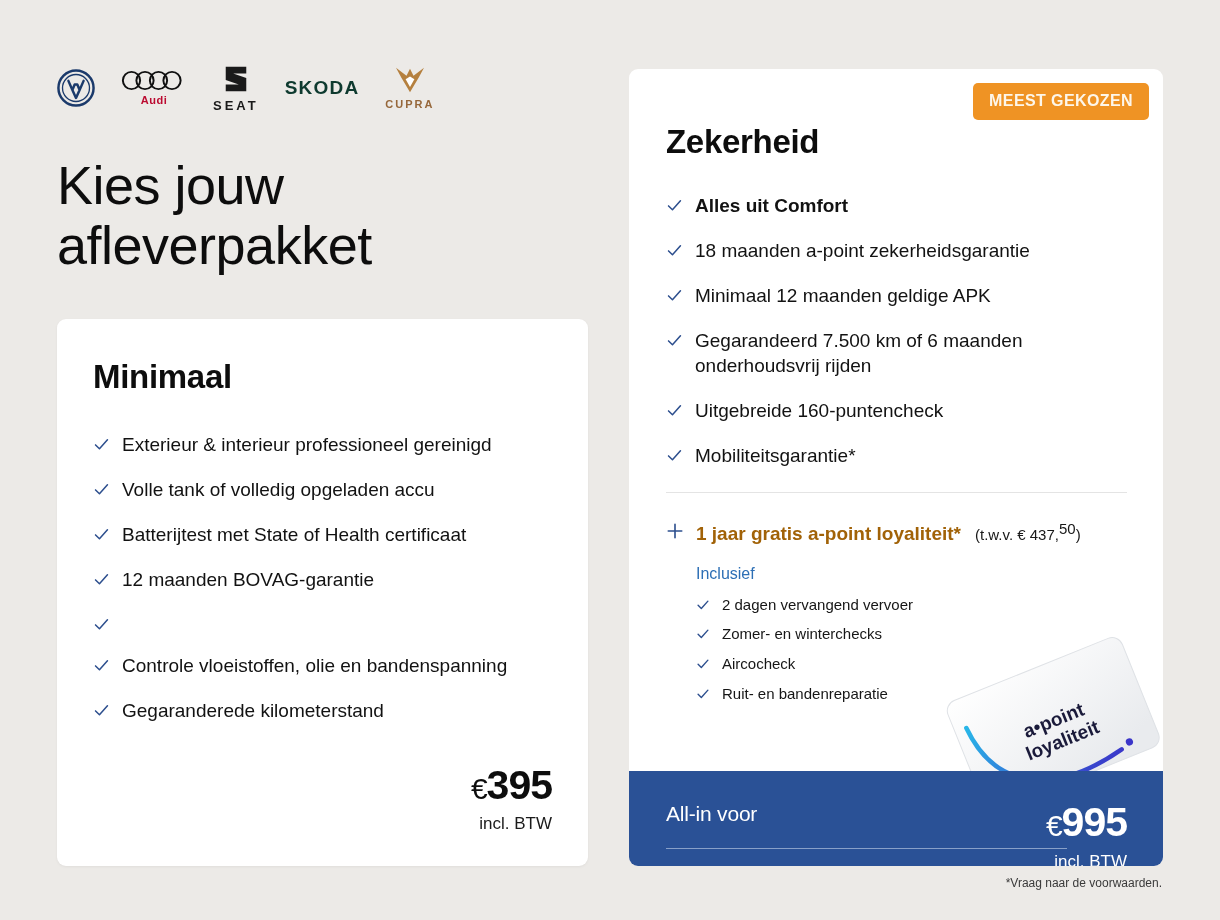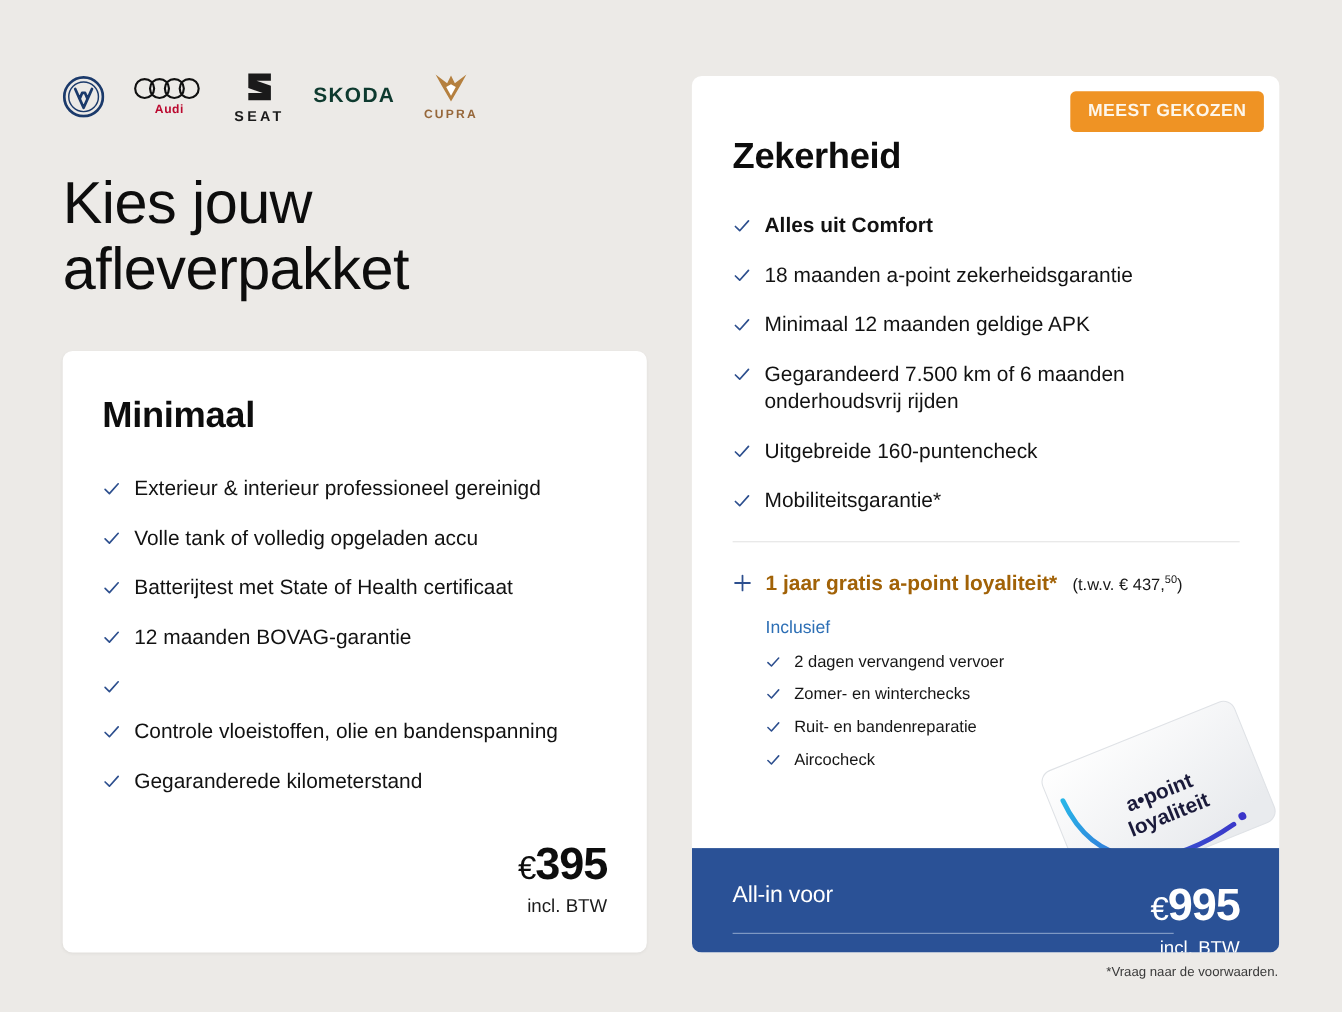--- a/index.html
+++ b/index.html
@@ -185,21 +185,21 @@
   .loyalty-title {
     font-size: 19px;
     font-weight: bold;
     color: #a16207;
   }
   .loyalty-value {
     font-size: 15px;
     color: #181818;
     margin-left: 2px;
   }
-  .loyalty-value sup { font-size: 10px; vertical-align: super; }
+  .loyalty-value sup { font-size: 15px; vertical-align: super; }
 
   .inclusief {
     margin-left: 30px;
     margin-top: 20px;
     font-size: 16px;
     color: #2d6fb5;
   }
 
   .sub-list { margin-left: 30px; margin-top: 12px; }
   .sub-list li { margin-bottom: 10px; }
@@ -432,27 +432,27 @@
         <li>
           <svg class="check" viewBox="0 0 20 20">
               <path d="M3 10.5 L7.6 15 L17 4.5" fill="none" stroke="currentColor" stroke-width="2" stroke-linecap="round" stroke-linejoin="round"></path>
             </svg>
           <span class="feat-text">Zomer- en winterchecks</span>
         </li>
         <li>
           <svg class="check" viewBox="0 0 20 20">
               <path d="M3 10.5 L7.6 15 L17 4.5" fill="none" stroke="currentColor" stroke-width="2" stroke-linecap="round" stroke-linejoin="round"></path>
             </svg>
-          <span class="feat-text">Ruit- en bandenreparatie</span>
+          <span class="feat-text">Aircocheck</span>
         </li>
         <li>
           <svg class="check" viewBox="0 0 20 20">
               <path d="M3 10.5 L7.6 15 L17 4.5" fill="none" stroke="currentColor" stroke-width="2" stroke-linecap="round" stroke-linejoin="round"></path>
             </svg>
-          <span class="feat-text">Aircocheck</span>
+          <span class="feat-text">Ruit- en bandenreparatie</span>
         </li>
       </ul>
     </div>
   </div>
 
   <svg class="loyalty-card-img" viewBox="0 0 240 215">
     <defs>
       <linearGradient id="arcgrad" x1="0" y1="0" x2="1" y2="1">
         <stop offset="0%" stop-color="#29b6e8"></stop>
         <stop offset="100%" stop-color="#3b35c9"></stop>

